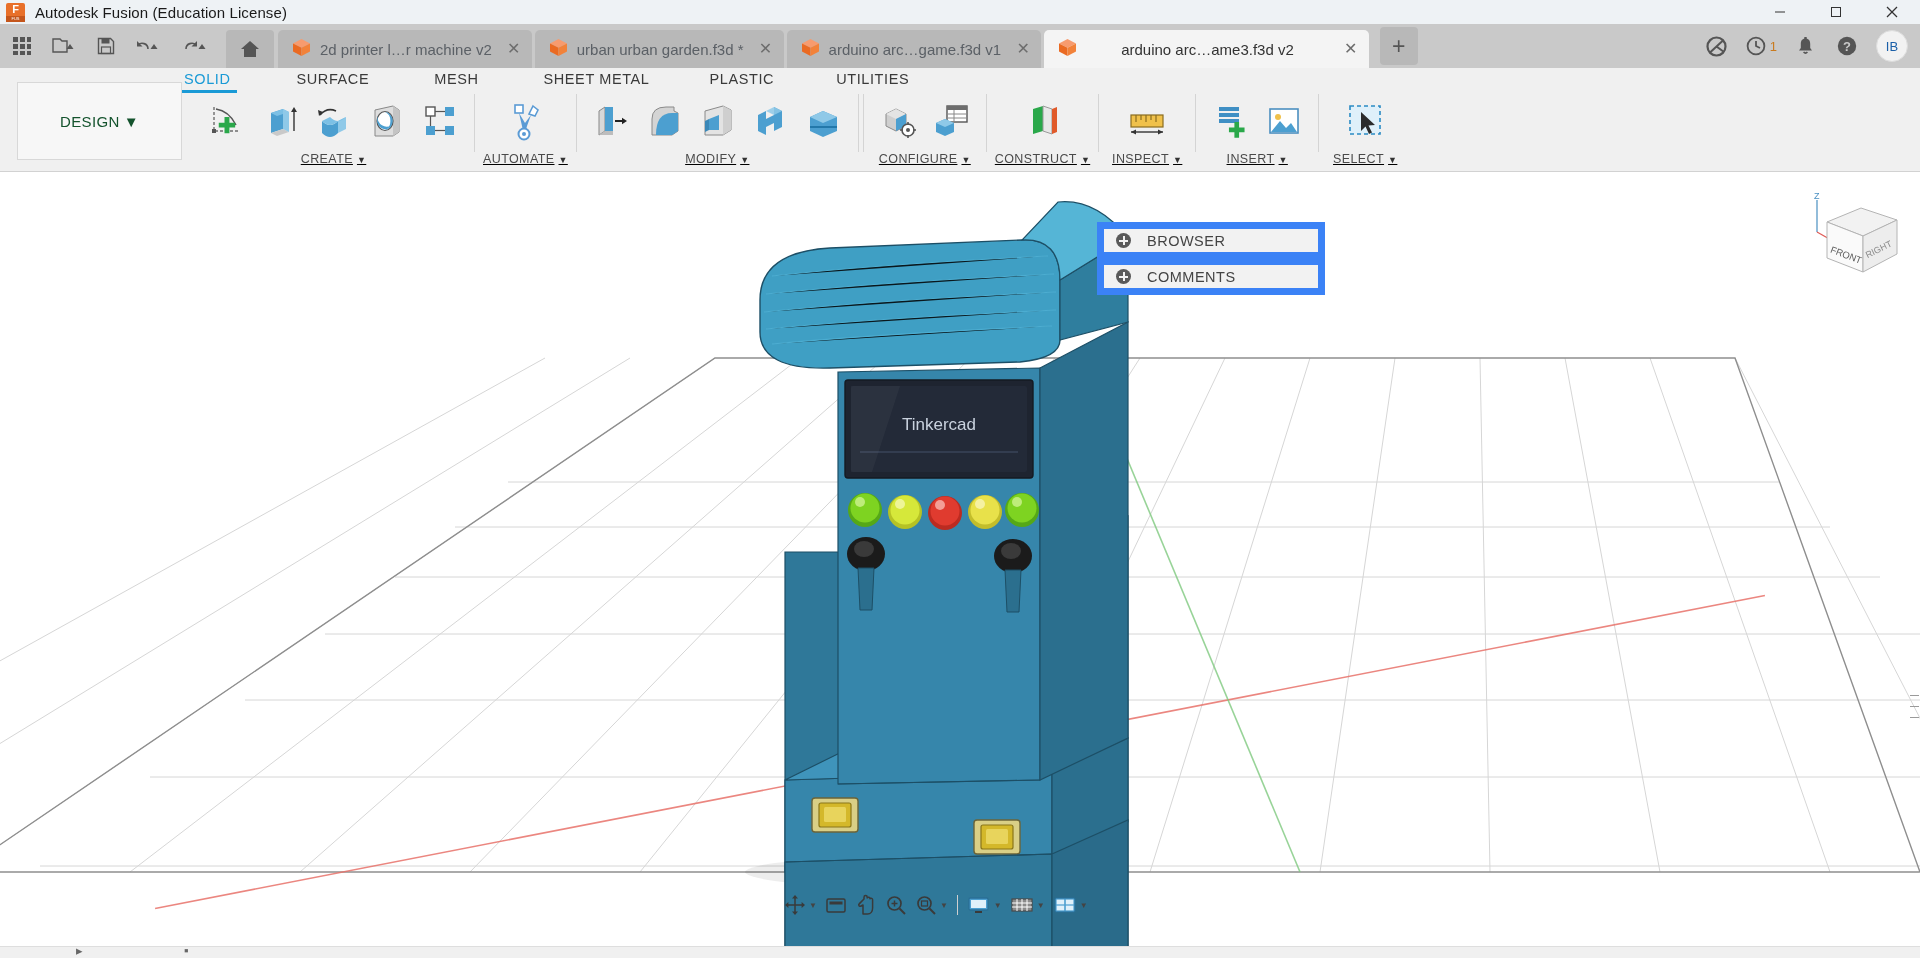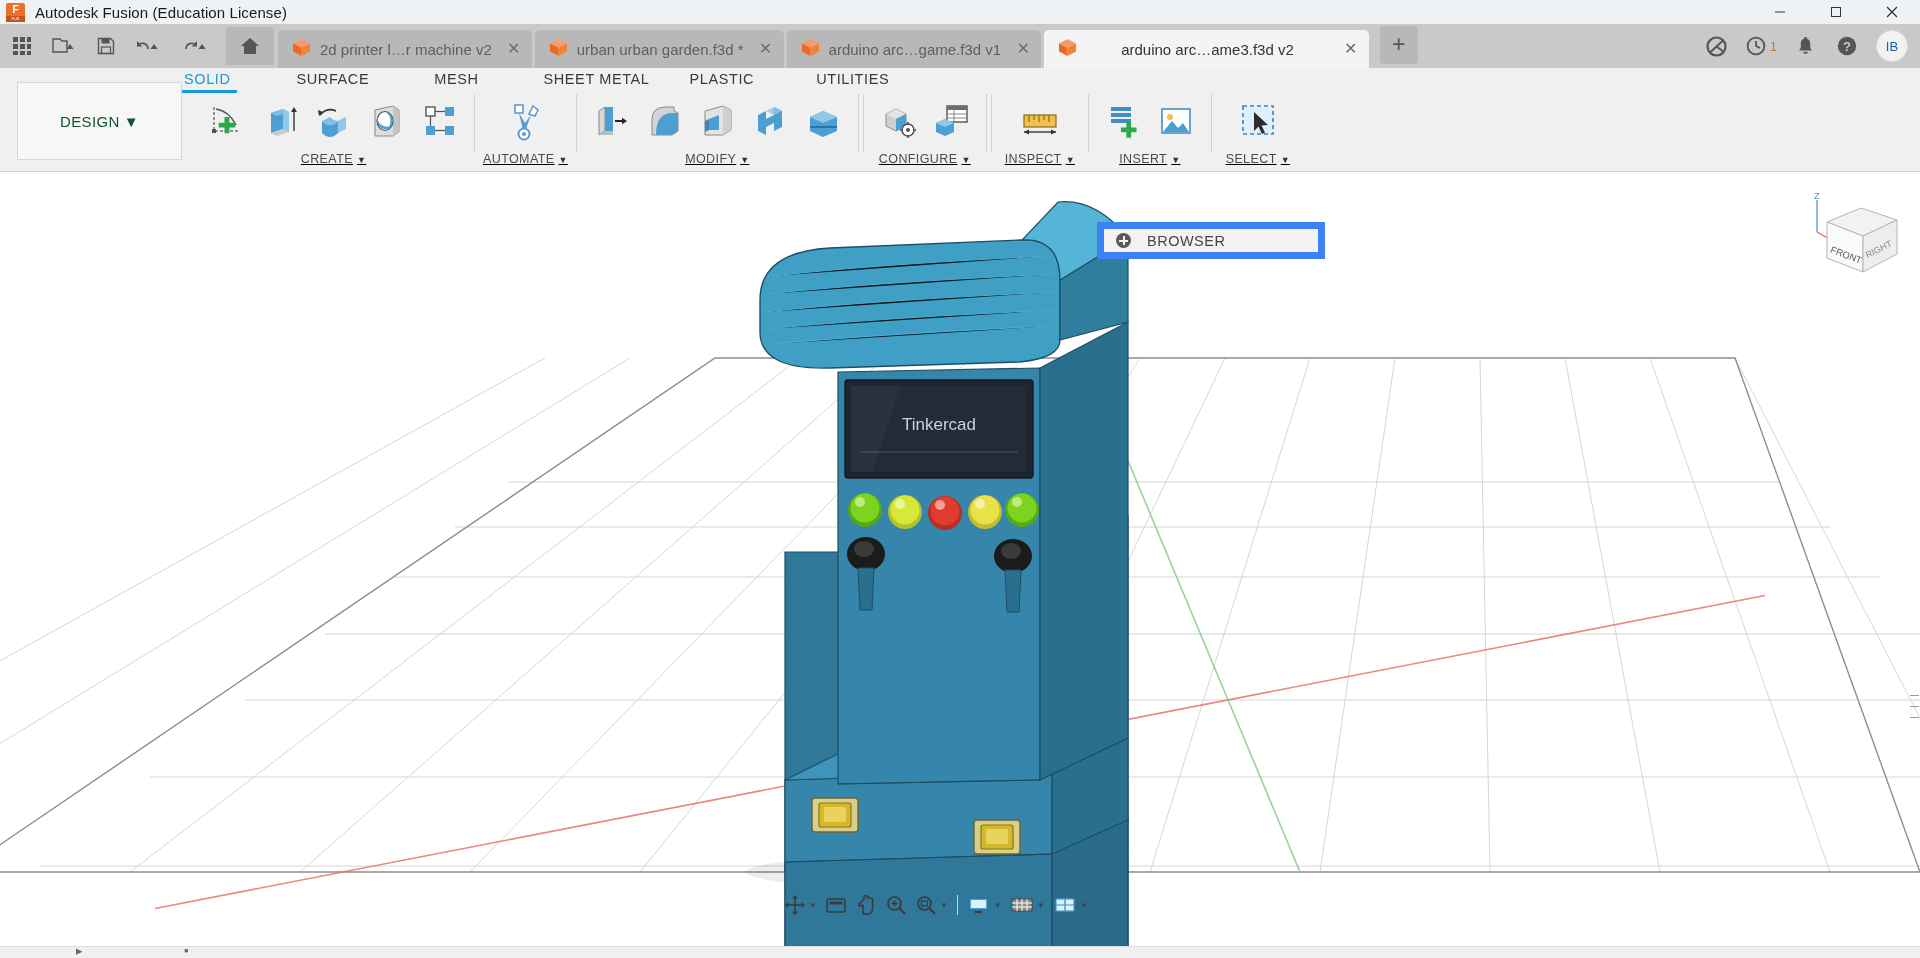--- a/index.html
+++ b/index.html
@@ -38,21 +38,21 @@
   }
   .win-btn {
     width: 56px; height: 24px; display: flex; align-items: center; justify-content: center;
     color: #333;
   }
 
   
   .tabbar {
     position: absolute; top: 24px; left: 0; width: 1920px; height: 44px;
     background: #c9c9c9;
-    display: flex; align-items: center;
+    display: flex; align-items: flex-end;
   }
   .tb-left { display: flex; align-items: center; height: 44px; padding-left: 4px; }
   .tb-icon {
     width: 34px; height: 34px; margin: 0 1px;
     display: flex; align-items: center; justify-content: center;
     color: #555; cursor: pointer; border-radius: 2px;
   }
   .tb-icon.wide { width: 46px; }
   .home-btn {
     width: 48px; height: 38px; background: #b8b8b8;
@@ -352,21 +352,21 @@
     <div class="avatar">IB</div>
   </div>
 </div>
 
 <div class="ribbon">
 
   <div class="ribbon-tabs">
     <div class="rtab active" style="margin-right:54px">SOLID</div>
     <div class="rtab" style="margin-right:53px">SURFACE</div>
     <div class="rtab" style="margin-right:53px">MESH</div>
-    <div class="rtab" style="margin-right:28px">SHEET METAL</div>
+    <div class="rtab" style="margin-right:48px">SHEET METAL</div>
     <div class="rtab" style="margin-right:50px">PLASTIC</div>
     <div class="rtab">UTILITIES</div>
   </div>
 
   <div class="design-box">
     <span>DESIGN</span>
     <span class="caret">▼</span>
   </div>
 
   <div class="panels">
@@ -526,20 +526,34 @@
           </svg>
         </div>
       </div>
       <div class="panel-label">
         <span>CONFIGURE</span><span class="caret">▼</span>
       </div>
     </div>
 
     <div class="vdiv"></div>
 
+    <div class="panel" style="min-width:100px">
+      <div class="panel-icons">
+        <div class="ricon">
+          <svg width="40" height="40" viewBox="0 0 40 40">
+            <path d="M10 8 L20 5 L20 30 L10 33 Z" fill="#2aa84a"></path>
+            <path d="M20 5 L29 8 L29 33 L20 30 Z" fill="#e8e8e8" stroke="#9a9a9a" stroke-width="1"></path>
+            <path d="M29 8 L34 6 L34 31 L29 33 Z" fill="#e05a2a"></path>
+          </svg>
+        </div>
+      </div>
+      <div class="panel-label">
+        <span>CONSTRUCT</span><span class="caret">▼</span>
+      </div>
+    </div>
 
     <div class="vdiv"></div>
 
     <div class="panel" style="min-width:92px">
       <div class="panel-icons">
         <div class="ricon">
           <svg width="40" height="40" viewBox="0 0 40 40">
             <rect x="4" y="14" width="32" height="12" fill="#f0c14b" stroke="#8a6d1f" stroke-width="1.2"></rect>
             <g stroke="#8a6d1f" stroke-width="1.2">
               <line x1="9" y1="14" x2="9" y2="21"></line>
@@ -737,20 +751,24 @@
       <line x1="838" y1="612" x2="1040" y2="608" stroke="#1d4f66" stroke-width="1"></line>
     </g>
   </svg>
 </div>
 
 <div class="side-panels">
   <div class="sp-row">
     <span class="sp-plus"></span>
     <span class="sp-label">BROWSER</span>
   </div>
+  <div class="sp-row">
+    <span class="sp-plus"></span>
+    <span class="sp-label">COMMENTS</span>
+  </div>
 </div>
 
 <div class="viewcube">
   <svg width="104" height="96" viewBox="0 0 104 96">
 
     <line x1="12" y1="40" x2="12" y2="8" stroke="#4a90c2" stroke-width="1.2"></line>
     <text x="9" y="7" font-size="9" fill="#4a90c2" font-family="Liberation Sans, sans-serif">Z</text>
 
     <line x1="12" y1="40" x2="58" y2="66" stroke="#e05a55" stroke-width="1.2"></line>
     <text x="61" y="72" font-size="9" fill="#e05a55" font-family="Liberation Sans, sans-serif">X</text>

